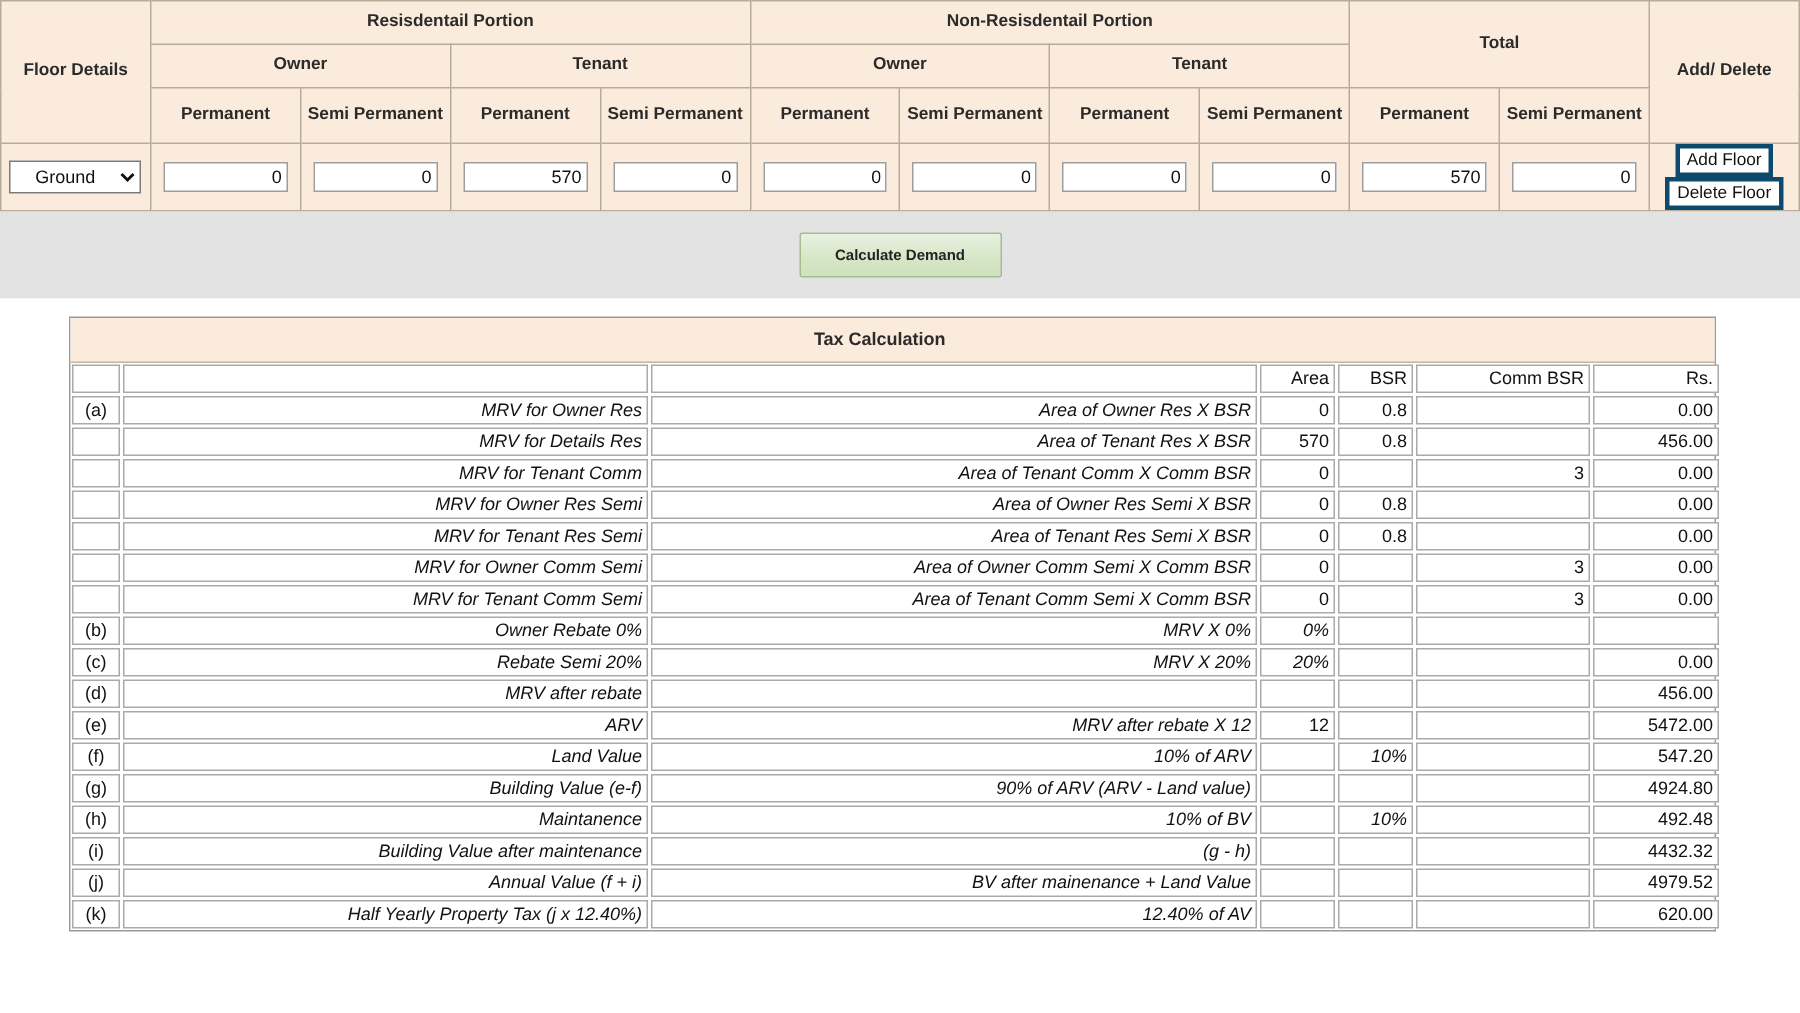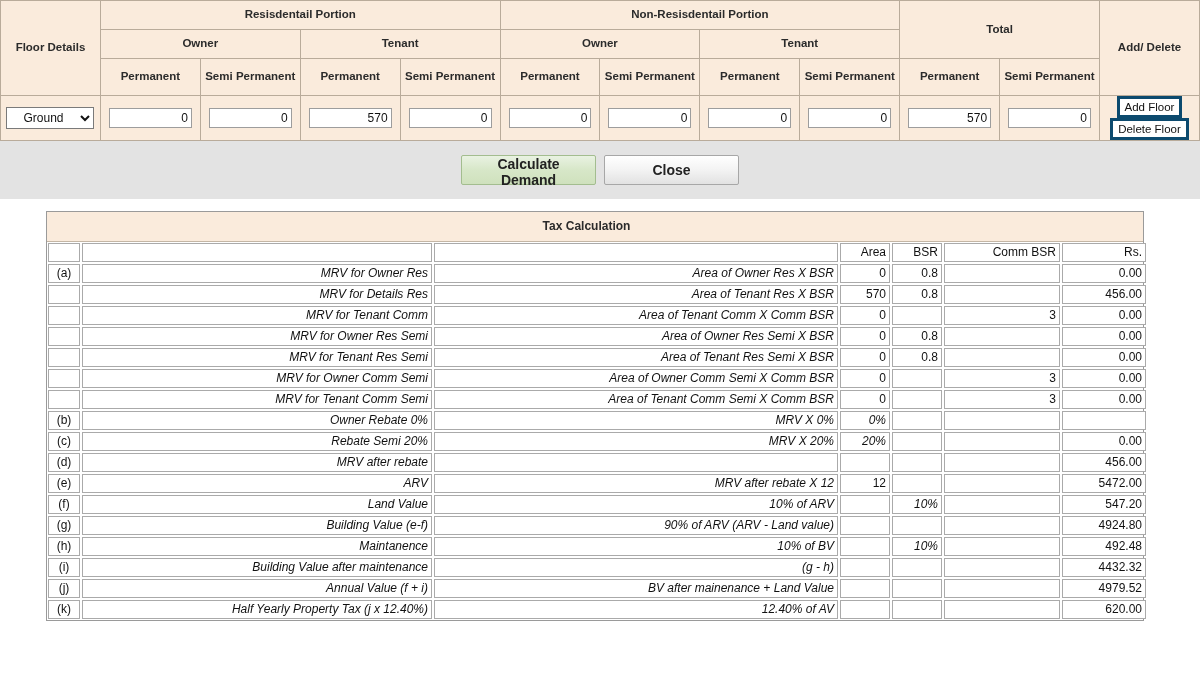--- a/index.html
+++ b/index.html
@@ -87,21 +87,21 @@
     height: 58px;
     background: #e3e3e3;
     display: flex;
     align-items: center;
     justify-content: center;
     gap: 8px;
     box-sizing: border-box;
   }
   .btn-primary, .btn-secondary {
     font-family: "Liberation Sans", sans-serif;
-    font-size: 14px;
+    font-size: 10px;
     font-weight: bold;
     color: #222;
     height: 30px;
     border: 1px solid #a7a7a7;
     cursor: pointer;
     border-radius: 2px;
     padding: 0 8px;
     text-align: center;
   }
   .btn-primary {
@@ -218,21 +218,20 @@
     <td><input class="num" value="0" style=""></td>
     <td>
       <button class="small-btn">Add Floor</button><button class="small-btn">Delete Floor</button>
     </td>
   </tr>
 </tbody>
   </table>
 
 <div class="action-bar">
   <button class="btn-primary">Calculate Demand</button>
-  <button class="btn-secondary">Close</button>
 </div>
 
 <div class="tax-wrap">
   <div class="tax-panel">
     <div class="tax-title">Tax Calculation</div>
     <table class="tax-table">
       <colgroup>
         <col class="col-key">
           <col class="col-desc">
           <col class="col-form">

